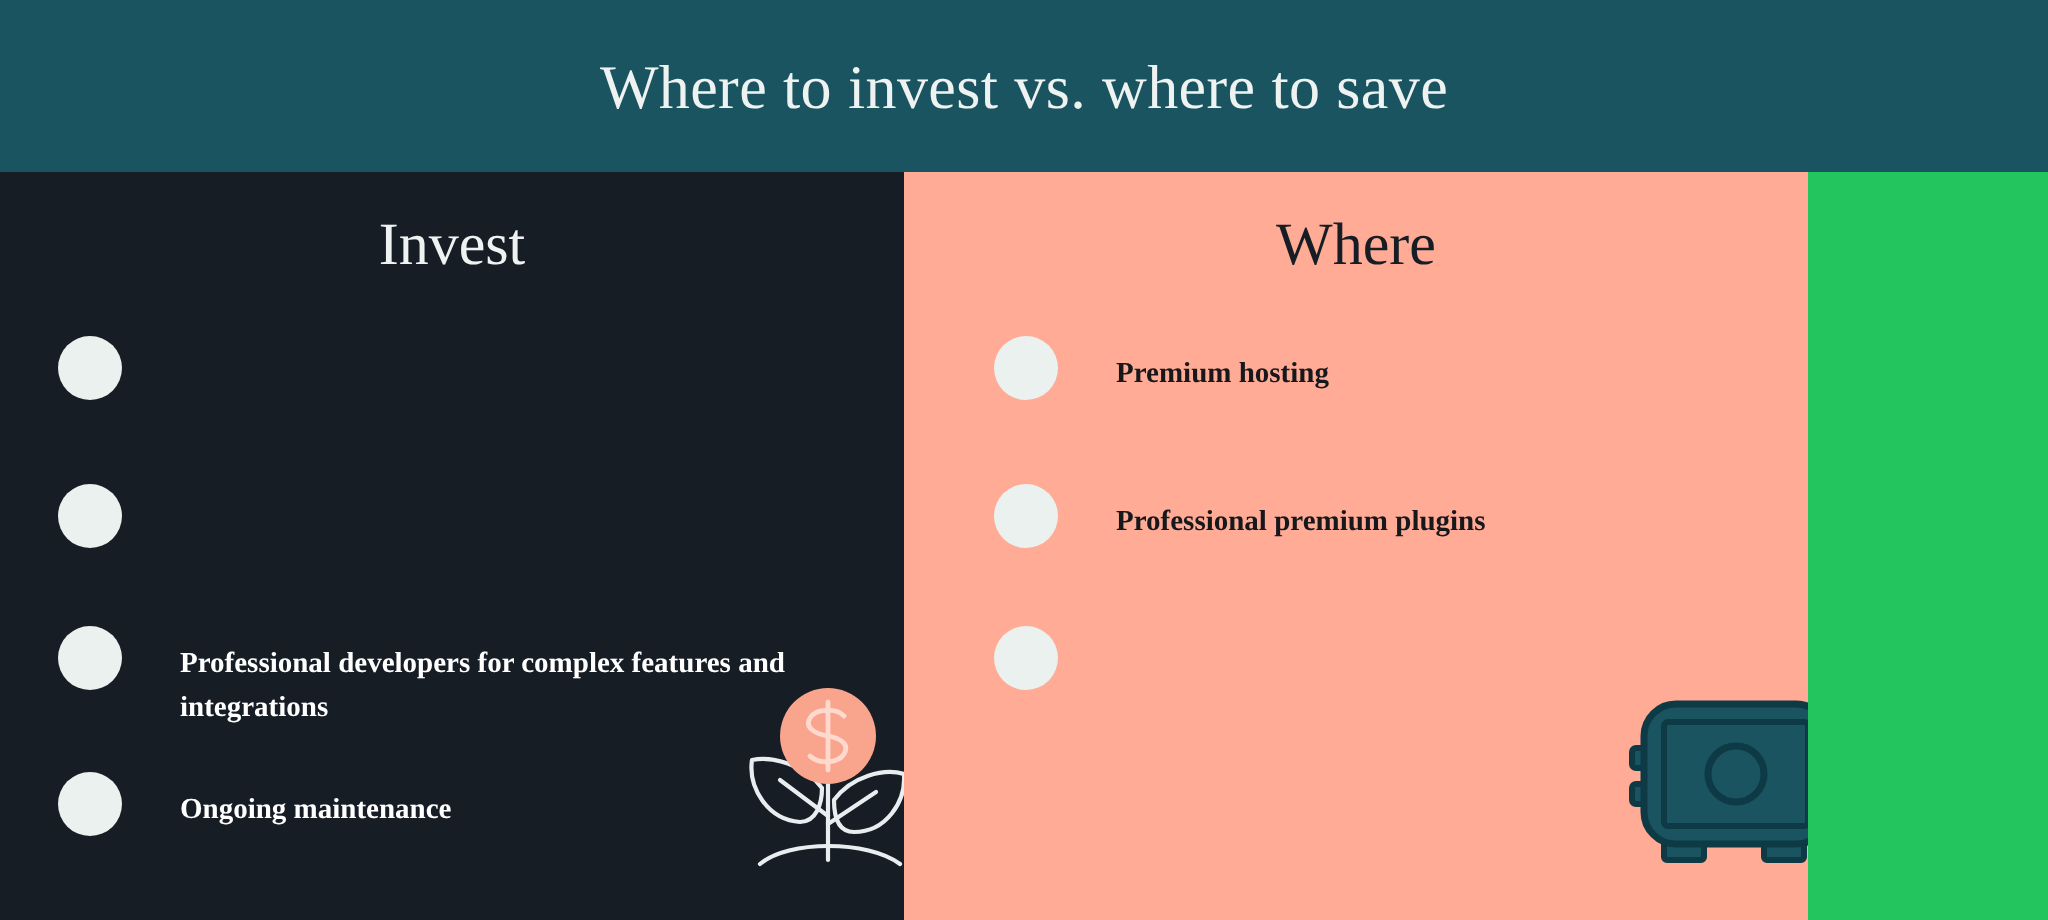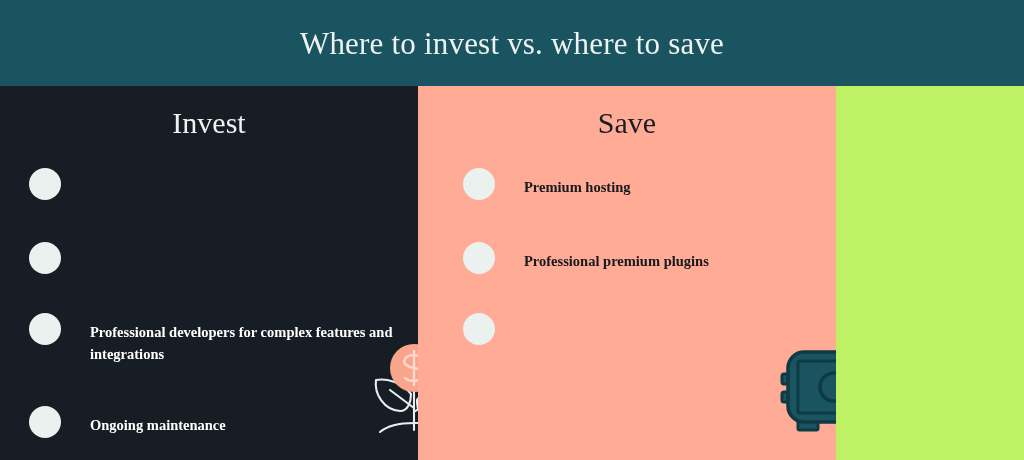--- a/index.html
+++ b/index.html
@@ -9,21 +9,21 @@
     background: #ffffff;
   }
   body {
     font-family: "Liberation Serif", "DejaVu Serif", serif;
   }
   .infographic {
     position: relative;
     width: 1024px;
     height: 460px;
     overflow: hidden;
-    background: #bef264;
+    background: #22c55e;
   }
 
   
   .header {
     position: absolute;
     left: 0;
     top: 0;
     width: 1024px;
     height: 86px;
     background: #1a5460;
@@ -39,21 +39,21 @@
     letter-spacing: 0.2px;
     line-height: 1;
     white-space: nowrap;
   }
 
   
   .panels {
     position: absolute;
     left: 0;
     top: 86px;
-    width: 836px;
+    width: 904px;
     height: 374px;
     display: flex;
   }
   .panel {
     position: relative;
     width: 512px;
     height: 374px;
     overflow: hidden;
   }
   .panel-invest {
@@ -91,21 +91,21 @@
   .bullet-item {
     position: absolute;
     left: 29px;
     display: flex;
     align-items: flex-start;
     width: 430px;
   }
   .bullet-item.pos-0 { top: 12px; }
   .bullet-item.pos-1 { top: 86px; }
   .bullet-item.pos-2 { top: 157px; }
-  .bullet-item.pos-3 { top: 250px; }
+  .bullet-item.pos-3 { top: 230px; }
 
   .bullet-dot {
     flex: 0 0 auto;
     width: 32px;
     height: 32px;
     border-radius: 50%;
     background: #eaf1ee;
     margin-top: -6px;
   }
   .bullet-text {
@@ -189,21 +189,21 @@
           <circle cx="50" cy="26" r="24" fill="#f9a48c"></circle>
           <g fill="none" stroke="#ffd9cd" stroke-width="2.4" stroke-linecap="round" stroke-linejoin="round">
             <path d="M58 16 C 54 12, 44 12, 41 17 C 38 22, 44 25, 50 26 C 56 27, 61 30, 58 35 C 55 40, 45 40, 41 36"></path>
             <path d="M50 9 L 50 43"></path>
           </g>
         </svg>
       </div>
     </div>
 
     <div class="panel panel-save">
-      <div class="panel-heading">Save</div>
+      <div class="panel-heading">Where</div>
 
       <ul class="bullet-list">
         <li class="bullet-item pos-0">
           <span class="bullet-dot"></span>
           <span class="bullet-text">Premium hosting</span>
         </li>
         <li class="bullet-item pos-1">
           <span class="bullet-dot"></span>
           <span class="bullet-text">Professional premium plugins</span>
         </li>

